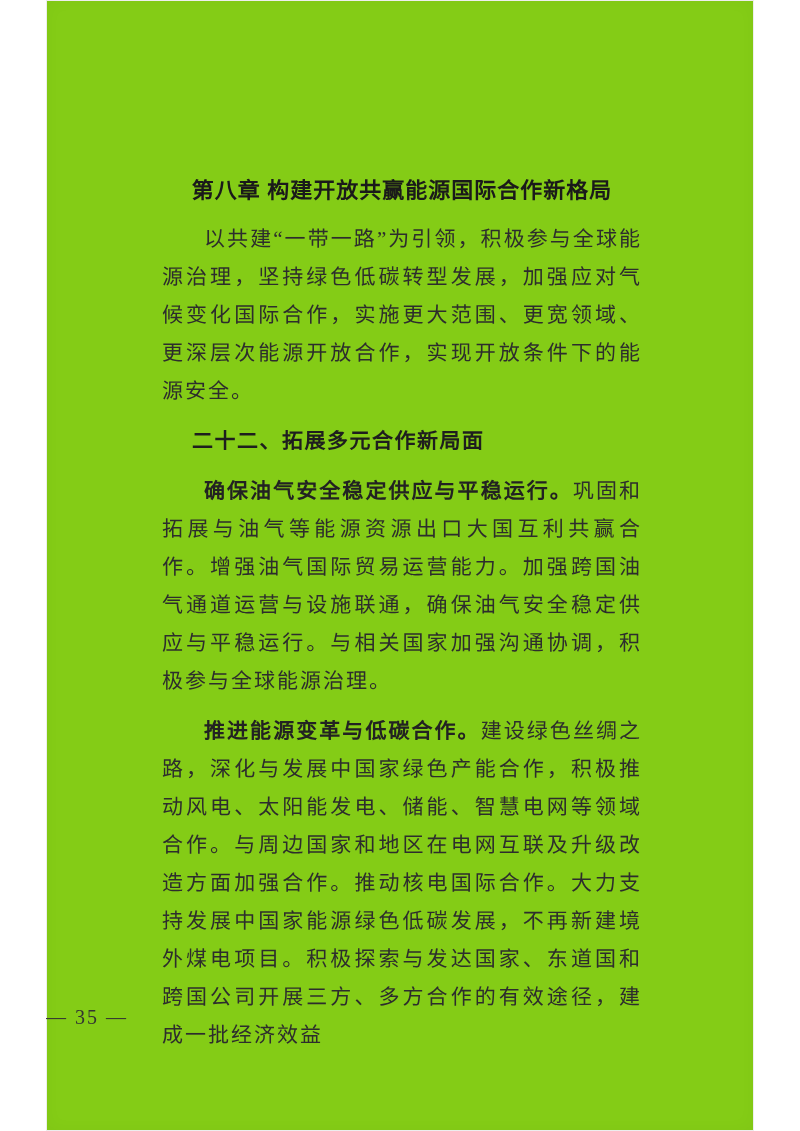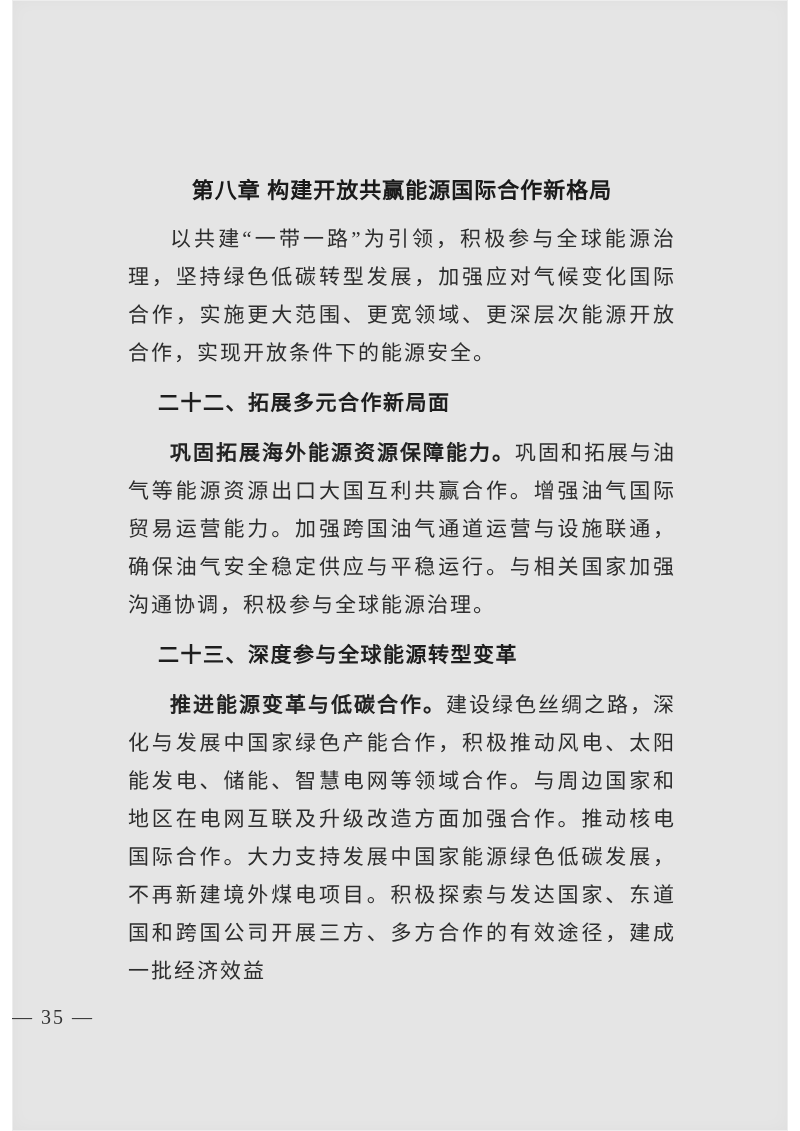--- a/index.html
+++ b/index.html
@@ -2,24 +2,24 @@
 <html lang="zh-CN"><head>
 <meta charset="utf-8">
 <style>
   html, body {
     margin: 0;
     padding: 0;
     background: #ffffff;
   }
   .page {
     position: relative;
-    width: 776px;
+    width: 708px;
     height: 1131px;
     margin: 0 auto;
-    background: #e5e5e5;
+    background: #84cc16;
     box-shadow: inset 0 0 0 1px #ededed, inset 0 0 18px rgba(0,0,0,0.03);
     overflow: hidden;
     font-family: "Liberation Serif", "DejaVu Serif", serif;
     color: #2b2b2b;
   }
   .content {
     position: absolute;
     top: 176px;
     left: 104px;
     right: 100px;
@@ -76,22 +76,21 @@
 <div class="page">
   <div class="content">
 
     <h1 class="chapter-title">第八章 构建开放共赢能源国际合作新格局</h1>
 
     <p class="body-para"><span>以共建“一带一路”为引领，积极参与全球能源治理，坚持绿色低碳转型发展，加强应对气候变化国际合作，实施更大范围、更宽领域、更深层次能源开放合作，实现开放条件下的能源安全。</span></p>
 
     <h2 class="section-heading">二十二、拓展多元合作新局面</h2>
 
 
-    <p class="body-para"><span class="lead">巩固拓展海外能源资源保障能力。</span><span>巩固和拓展与油气等能源资源出口大国互利共赢合作。增强油气国际贸易运营能力。加强跨国油气通道运营与设施联通，确保油气安全稳定供应与平稳运行。与相关国家加强沟通协调，积极参与全球能源治理。</span></p>
+    <p class="body-para"><span class="lead">确保油气安全稳定供应与平稳运行。</span><span>巩固和拓展与油气等能源资源出口大国互利共赢合作。增强油气国际贸易运营能力。加强跨国油气通道运营与设施联通，确保油气安全稳定供应与平稳运行。与相关国家加强沟通协调，积极参与全球能源治理。</span></p>
 
-    <h2 class="section-heading">二十三、深度参与全球能源转型变革</h2>
 
     <p class="body-para"><span class="lead">推进能源变革与低碳合作。</span><span>建设绿色丝绸之路，深化与发展中国家绿色产能合作，积极推动风电、太阳能发电、储能、智慧电网等领域合作。与周边国家和地区在电网互联及升级改造方面加强合作。推动核电国际合作。大力支持发展中国家能源绿色低碳发展，不再新建境外煤电项目。积极探索与发达国家、东道国和跨国公司开展三方、多方合作的有效途径，建成一批经济效益</span></p>
 
   </div>
 
   <div class="page-number">— 35 —</div>
 </div>
 
 </body></html>

